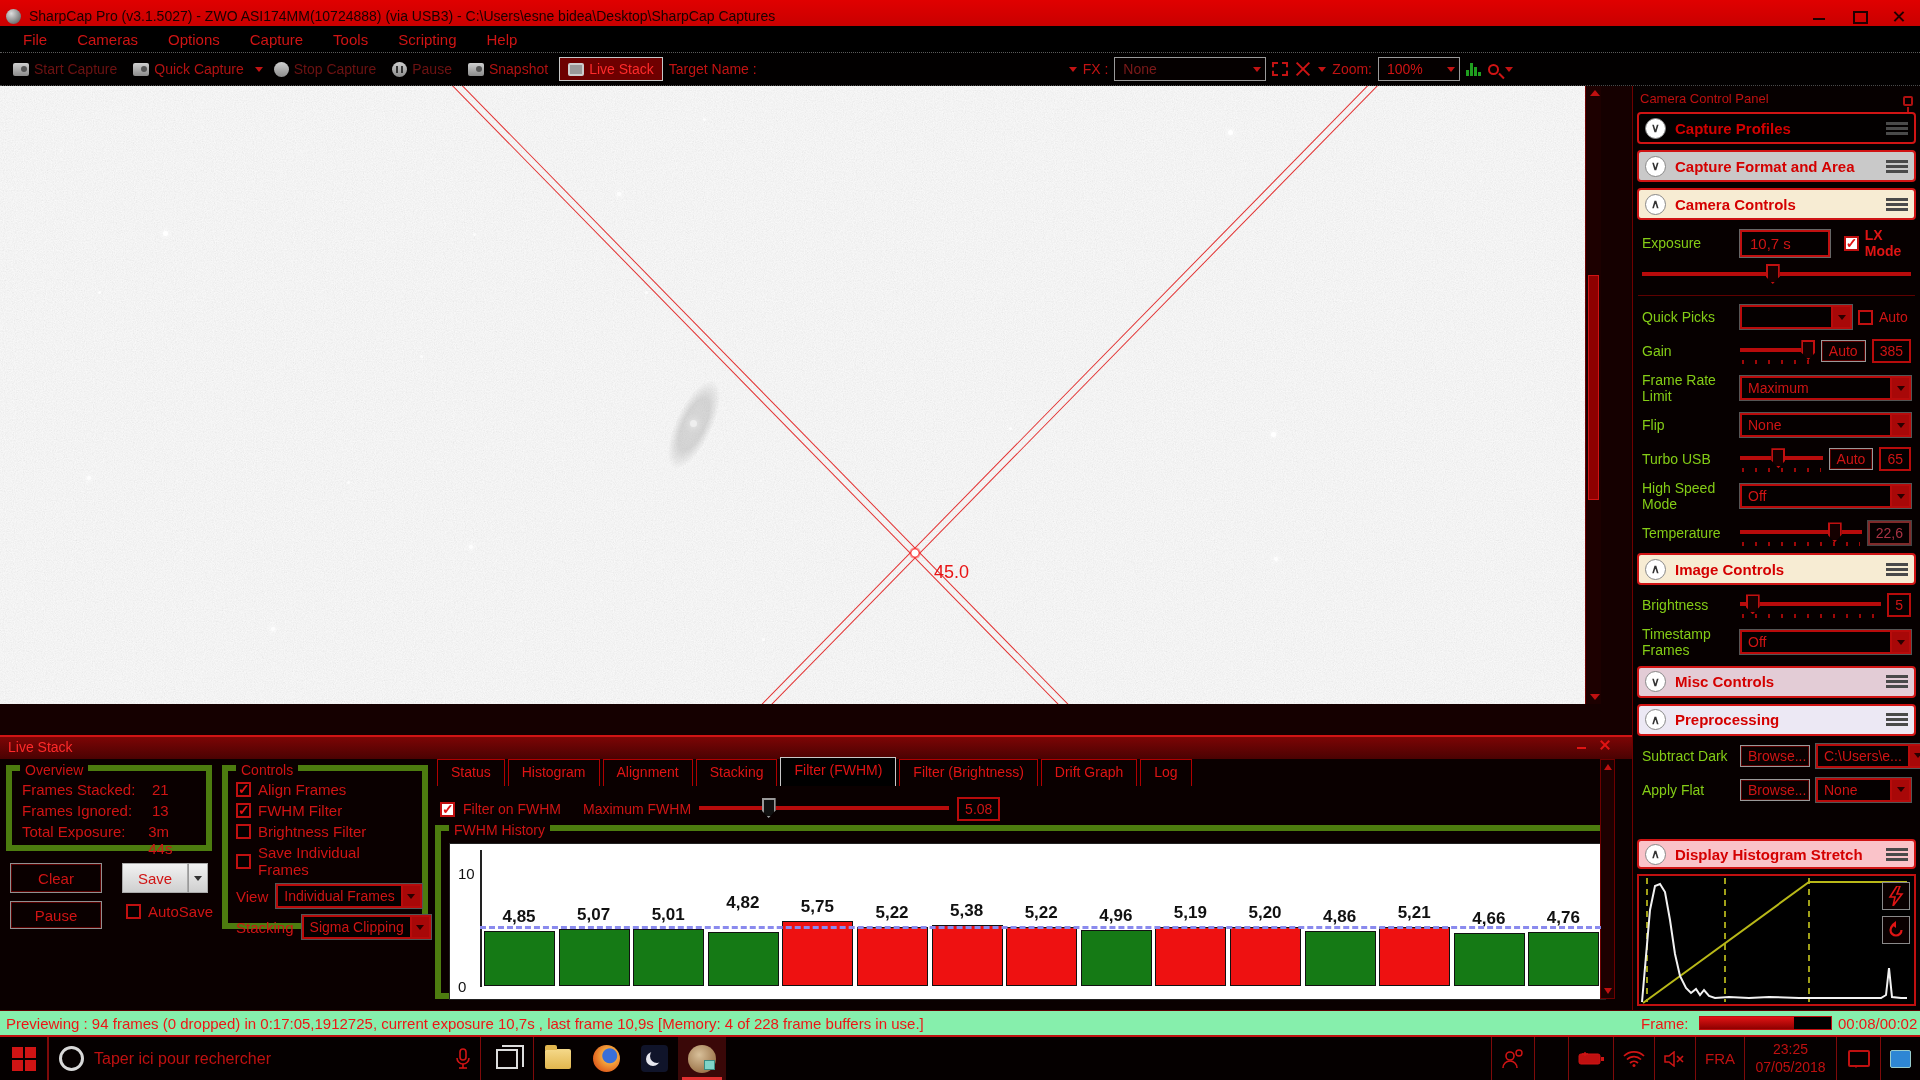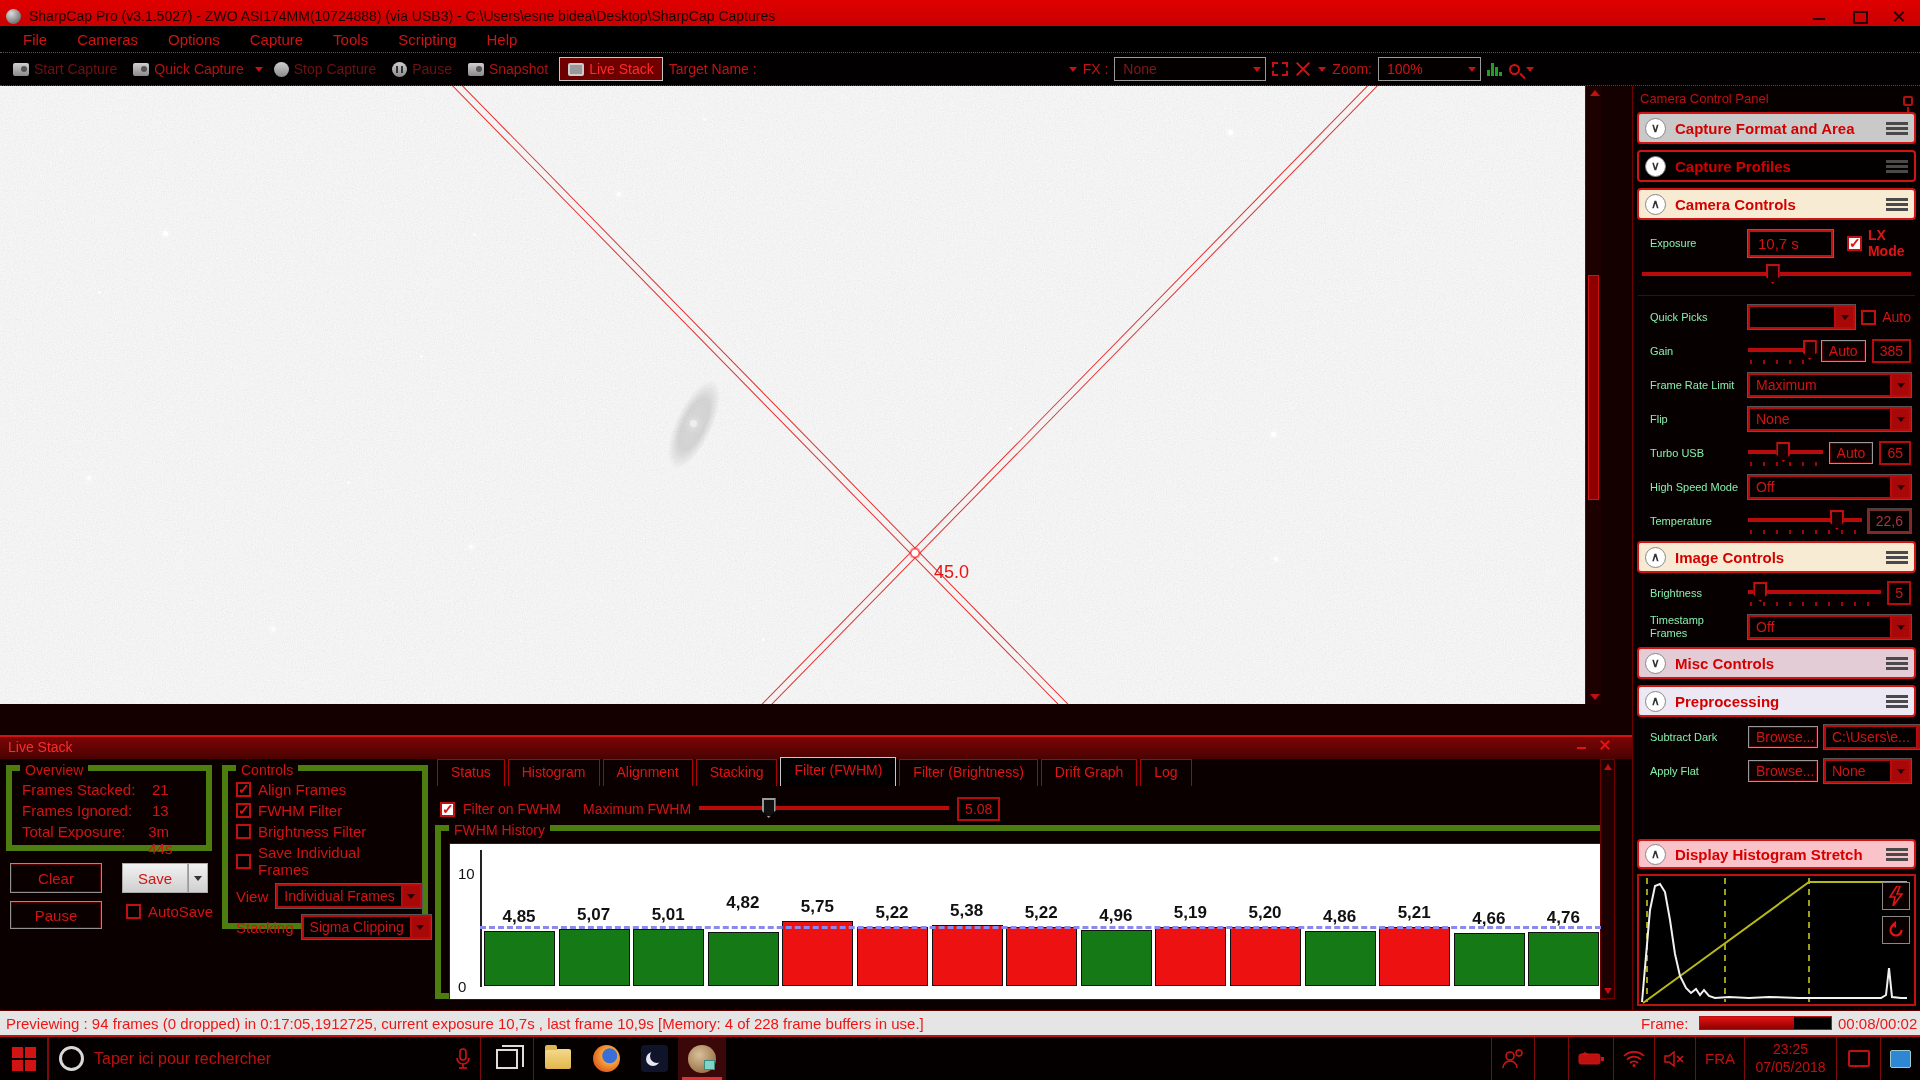--- a/index.html
+++ b/index.html
@@ -87,21 +87,21 @@
 
   
   .plot { position:absolute; left:8px; top:12px; width:1157px; height:157px; background:#fff; border:1px solid #222; }
   .bar { position:absolute; border:1px solid #111; }
   .bar-label { position:absolute; width:74px; text-align:center; color:#111; font-size:17px; font-weight:bold; }
   .thresh { position:absolute; left:30px; right:4px; height:0; border-top:3px dashed #8a8aee; z-index:5; }
   .yaxis { position:absolute; left:30px; top:6px; bottom:12px; width:2px; background:#222; }
   .ytick { position:absolute; color:#111; font-size:15px; }
 
   
-  .statusbar { position:absolute; left:0; top:1010px; width:1920px; height:25px; background:#e5e5e5; border-top:1px solid #5e0000; color:#ee1515; font-size:15px; }
+  .statusbar { position:absolute; left:0; top:1010px; width:1920px; height:25px; background:#86efac; border-top:1px solid #5e0000; color:#ee1515; font-size:15px; }
   .status-text { position:absolute; left:6px; top:4px; white-space:nowrap; }
   .frame-label { position:absolute; left:1641px; top:4px; }
   .frame-bar { position:absolute; left:1699px; top:5px; width:133px; height:14px; border:1px solid #c01010; background:#000; }
   .frame-fill { height:100%; width:72%; background:linear-gradient(#e01414,#8e0000); }
   .frame-time { position:absolute; left:1838px; top:4px; }
 
   
   .rpanel { position:absolute; left:1632px; top:86px; width:288px; height:924px; background:#060000; border-left:1px solid #6e0000; display:flex; flex-direction:column; padding:2px 3px; }
   .rp-title { display:flex; align-items:flex-end; color:#c01010; font-size:13px; padding:3px 4px; }
   .pin { margin-left:auto; width:10px; height:10px; border:2px solid #b01010; border-radius:2px; position:relative; }
@@ -112,21 +112,21 @@
   .chev.down::after { content:"∨"; } .chev.up::after { content:"∧"; }
   .burger { width:22px; height:13px; border-top:3px solid #4a4a4a; border-bottom:3px solid #4a4a4a; position:relative; flex:none; }
   .burger::after { content:""; position:absolute; left:0; right:0; top:50%; height:3px; margin-top:-1.5px; background:#4a4a4a; }
   .sect.profiles { background:#030000; }
   .sect.format { background:#c9c9c9; }
   .sect.camera, .sect.image { background:#f7ecd3; }
   .sect.misc { background:#e3ccd6; }
   .sect.preproc { background:#ece8f4; }
   .sect.hstretch { background:#fac3c9; height:30px; }
   .rrow { display:flex; align-items:center; padding:4px 6px; gap:6px; min-height:34px; }
-  .rlabel { color:#86efac; font-size:11px; width:92px; flex:none; line-height:1.15;margin-left:8px; }
+  .rlabel { color:#84cc16; font-size:14px; width:92px; flex:none; line-height:1.15; }
   .inputbox { border:2px solid #c01010; box-shadow:0 0 0 1px #666; background:#050000; color:#d01414; font-size:15px; padding:3px 8px; }
   .autobtn { border:1px solid #999; box-shadow:inset 0 0 0 1px #5a0000; background:#0a0000; color:#d01414; font-size:14px; padding:2px 7px; }
   .slider { position:relative; height:24px; flex:1; }
   .slider .track { position:absolute; left:0; right:0; top:9px; height:4px; background:#b80b0b; }
   .slider .thumb { position:absolute; top:1px; width:14px; height:20px; background:#150000; border:2px solid #c01010; clip-path:polygon(0 0,100% 0,100% 62%,50% 100%,0 62%); }
   .slider .ticks { position:absolute; left:2px; right:2px; bottom:-1px; height:4px; background-image:repeating-linear-gradient(to right,#9e0808 0 2px,transparent 2px 13px); }
   .sep { border-top:1px solid #5e0000; margin:4px 2px; }
   .hist-box { position:relative; height:132px; margin:2px 1px; border:2px solid #c01010; background:#000; }
   .hb-btn { position:absolute; width:28px; height:28px; border:1px solid #8a8a8a; background:#0a0000; display:flex; align-items:center; justify-content:center; }
   .dim-val { border-color:#7e2a2a; color:#a34; box-shadow:0 0 0 1px #444; }
@@ -216,21 +216,21 @@
     <div class="dd-arrow"></div>
     <div class="tlabel">FX :</div>
     <div class="tcombo" style="width:152px">
       <span class="val" style="color:#7e1a1a; flex:1">None</span>
       <span class="dd-arrow" style="margin-right:4px"></span>
     </div>
     <div class="sel-icon"></div>
     <div class="ret-icon"></div>
     <div class="dd-arrow"></div>
     <div class="tlabel">Zoom:</div>
-    <div class="tcombo" style="width:103px">
+    <div class="tcombo" style="width:82px">
       <span class="val" style="color:#d01414; flex:1">100%</span>
       <span class="dd-arrow" style="margin-right:4px"></span>
     </div>
     <div class="hist-icon">
         <i style="height:6px"></i>
         <i style="height:13px"></i>
         <i style="height:9px"></i>
         <i style="height:4px"></i>
       </div>
     <div class="mag-icon"></div>
@@ -457,28 +457,28 @@
         <div class="frame-fill"></div>
       </div>
     <div class="frame-time">00:08/00:02</div>
   </div>
 
   <div class="rpanel">
     <div class="rp-title">
       <span>Camera Control Panel</span>
       <span class="pin"></span>
     </div>
+    <div class="sect profiles">
+      <span class="chev down"></span>
+      <span class="stitle">Capture Profiles</span>
+      <span class="burger"></span>
+    </div>
     <div class="sect format">
       <span class="chev down"></span>
       <span class="stitle">Capture Format and Area</span>
-      <span class="burger"></span>
-    </div>
-    <div class="sect profiles">
-      <span class="chev down"></span>
-      <span class="stitle">Capture Profiles</span>
       <span class="burger"></span>
     </div>
     <div class="sect camera">
       <span class="chev up"></span>
       <span class="stitle">Camera Controls</span>
       <span class="burger"></span>
     </div>
 
     <div class="rrow">
       <span class="rlabel">Exposure</span>

